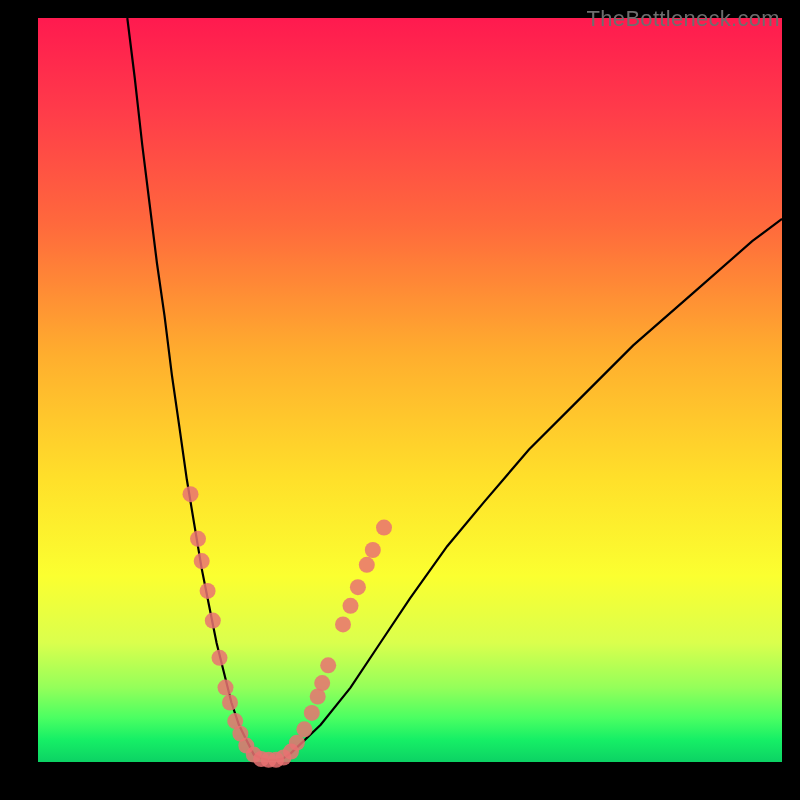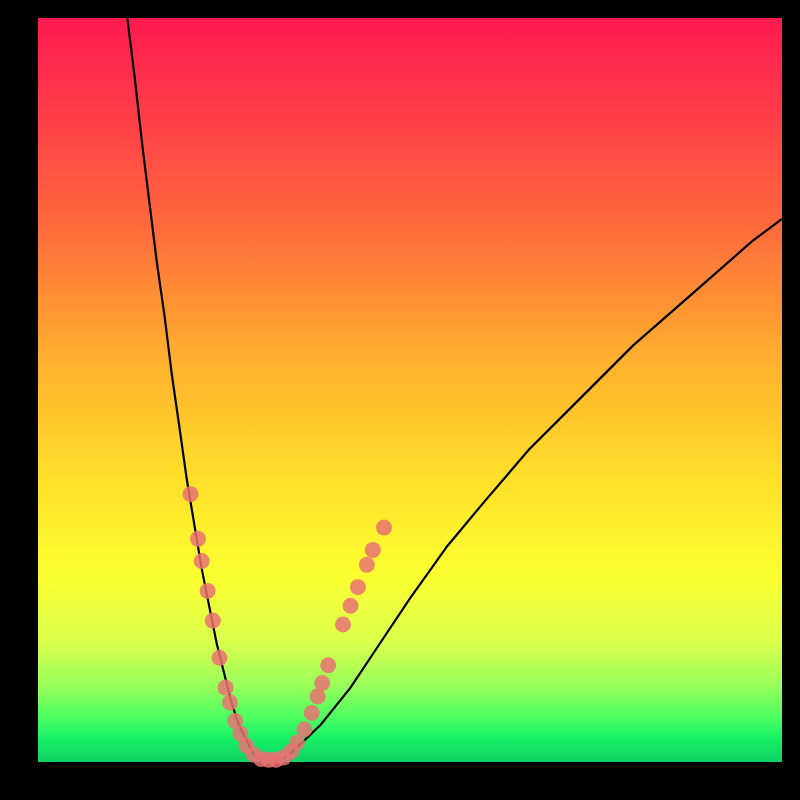--- a/index.html
+++ b/index.html
@@ -63,20 +63,21 @@
   }
   .dot {
     fill: #e97272;
     opacity: 0.85;
   }
 </style>
 </head>
 <body>
 
 <div class="canvas">
+  <div class="watermark">TheBottleneck.com</div>
   <div class="plot-area">
     <svg class="overlay" viewBox="0 0 744 744" preserveAspectRatio="none">
       <path id="curve-path" class="curve" d="M89.3 0.0 L96.7 59.5 L104.2 126.5 L111.6 186.0 L119.0 245.5 L126.5 297.6 L133.9 357.1 L141.4 409.2 L148.8 461.3 L156.2 505.9 L163.7 550.6 L171.1 587.8 L178.6 625.0 L186.0 654.7 L193.4 684.5 L200.9 706.8 L208.3 721.7 L215.8 736.6 L223.2 740.3 L230.6 741.8 L238.1 741.8 L245.5 740.3 L253.0 735.1 L282.7 706.8 L312.5 669.6 L342.2 625.0 L372.0 580.3 L409.2 528.2 L446.4 483.6 L491.0 431.5 L535.7 386.9 L595.2 327.4 L654.7 275.3 L714.2 223.2 L744.0 200.9"></path>
       <g id="dots-group">
           <circle cx="152.5" cy="476.2" r="8" class="dot"></circle>
           <circle cx="160.0" cy="520.8" r="8" class="dot"></circle>
           <circle cx="163.7" cy="543.1" r="8" class="dot"></circle>
           <circle cx="169.6" cy="572.9" r="8" class="dot"></circle>
           <circle cx="174.8" cy="602.6" r="8" class="dot"></circle>
           <circle cx="181.5" cy="639.8" r="8" class="dot"></circle>

